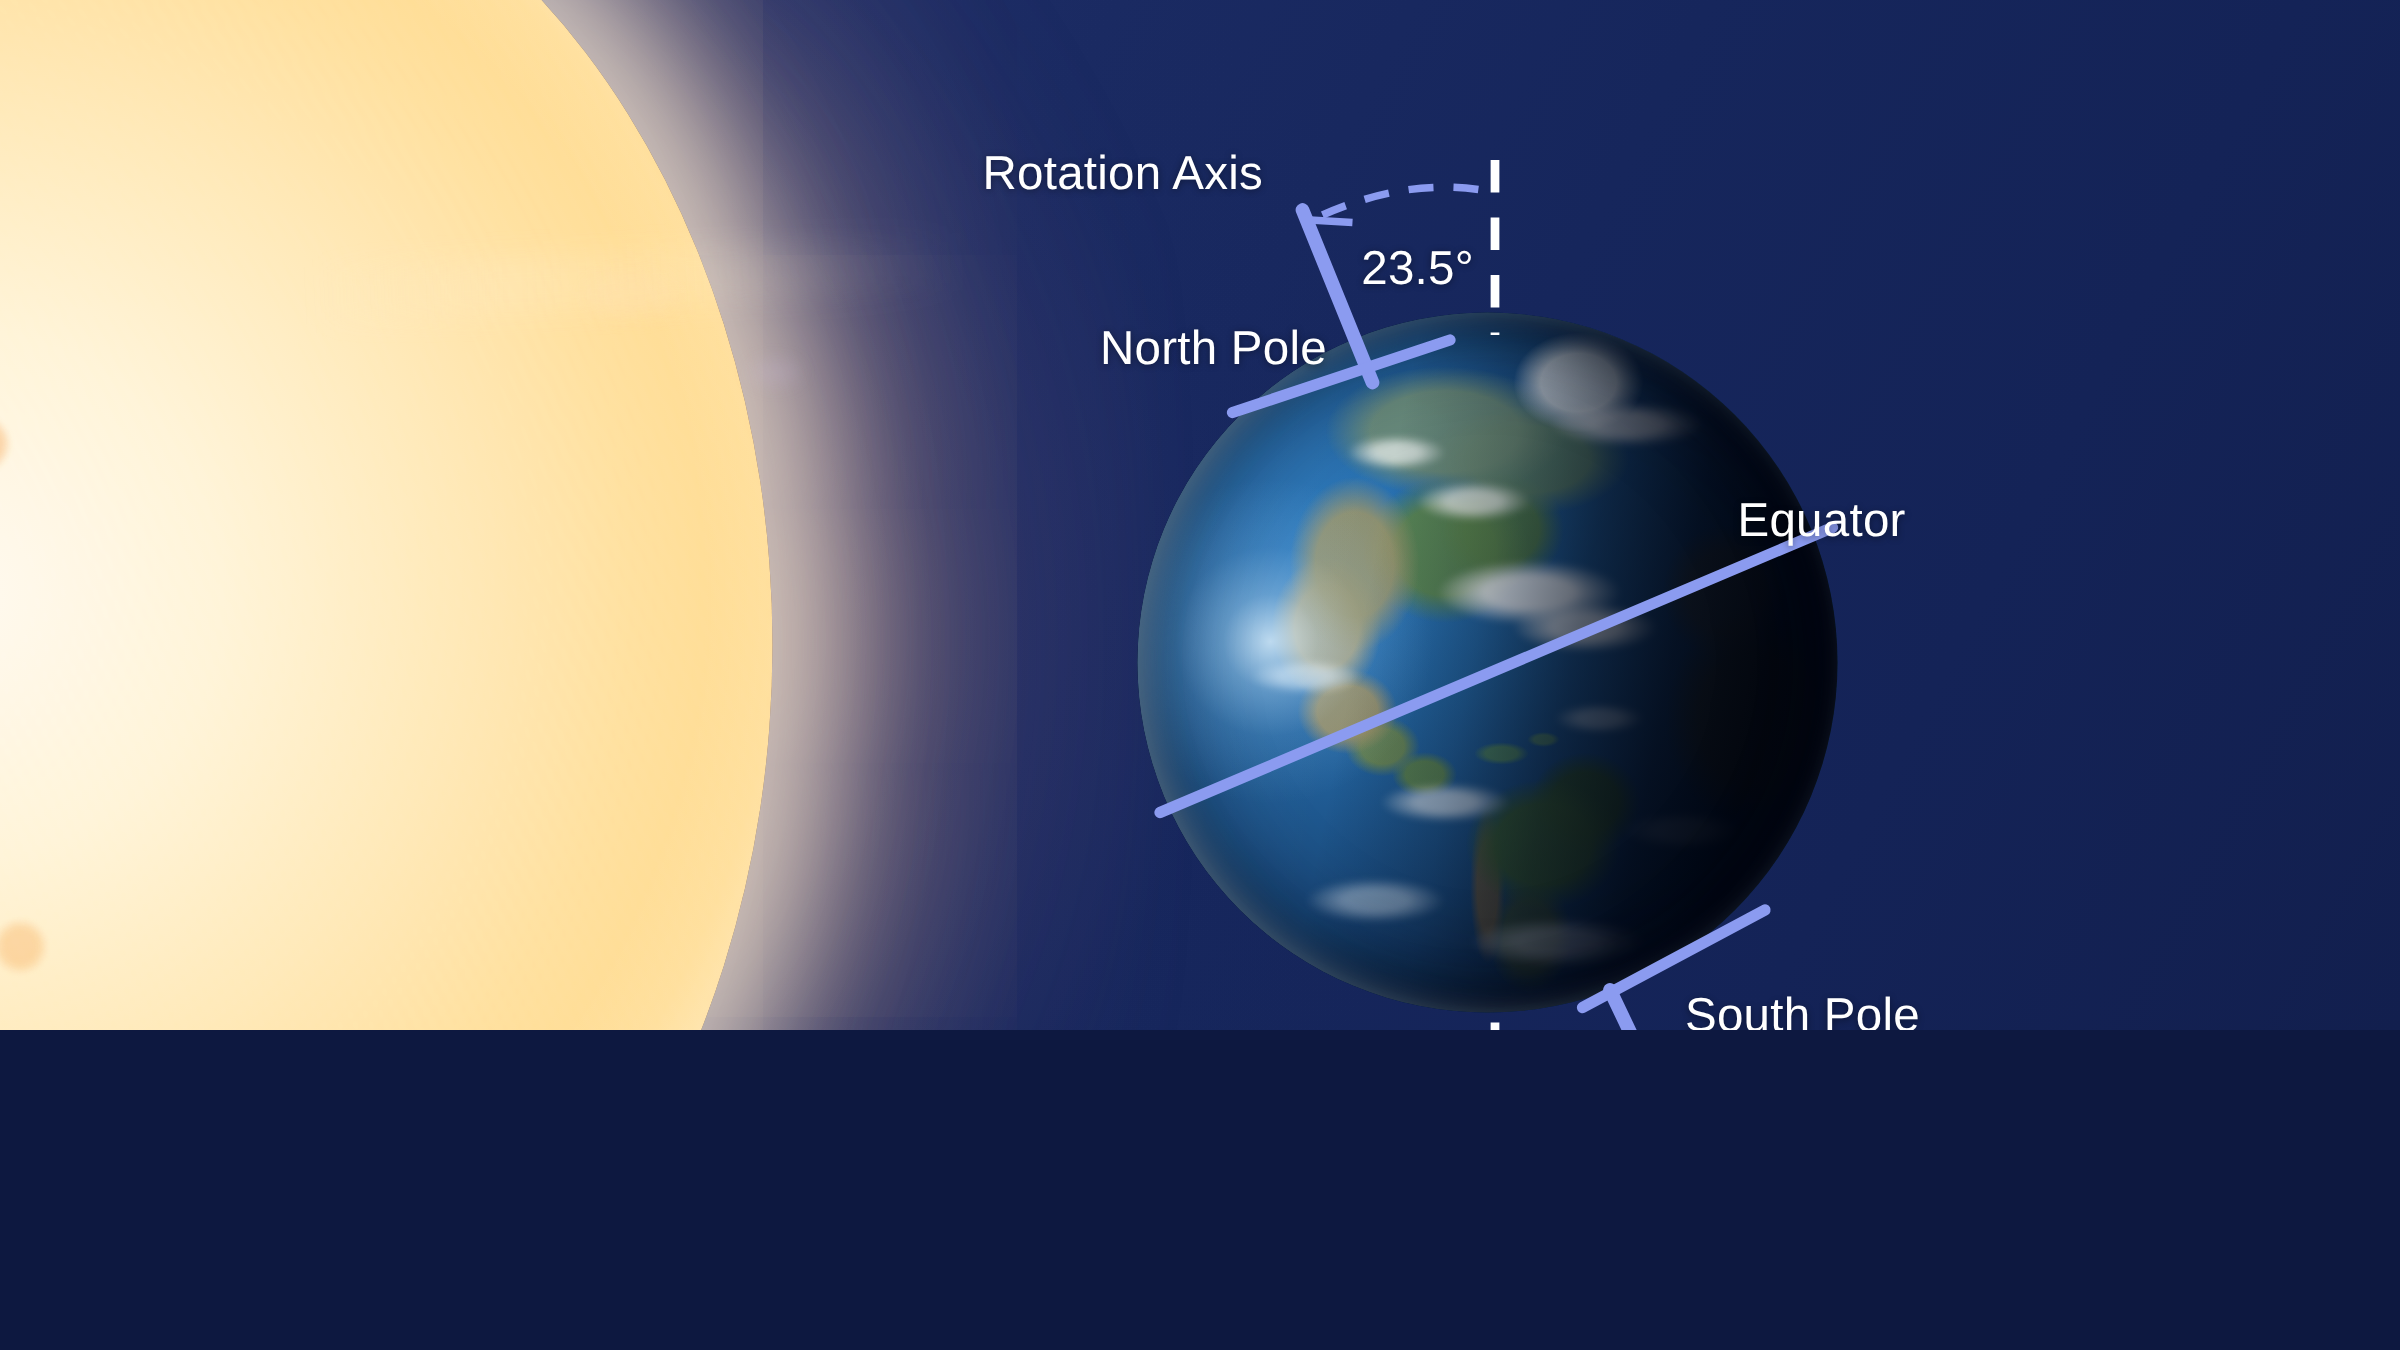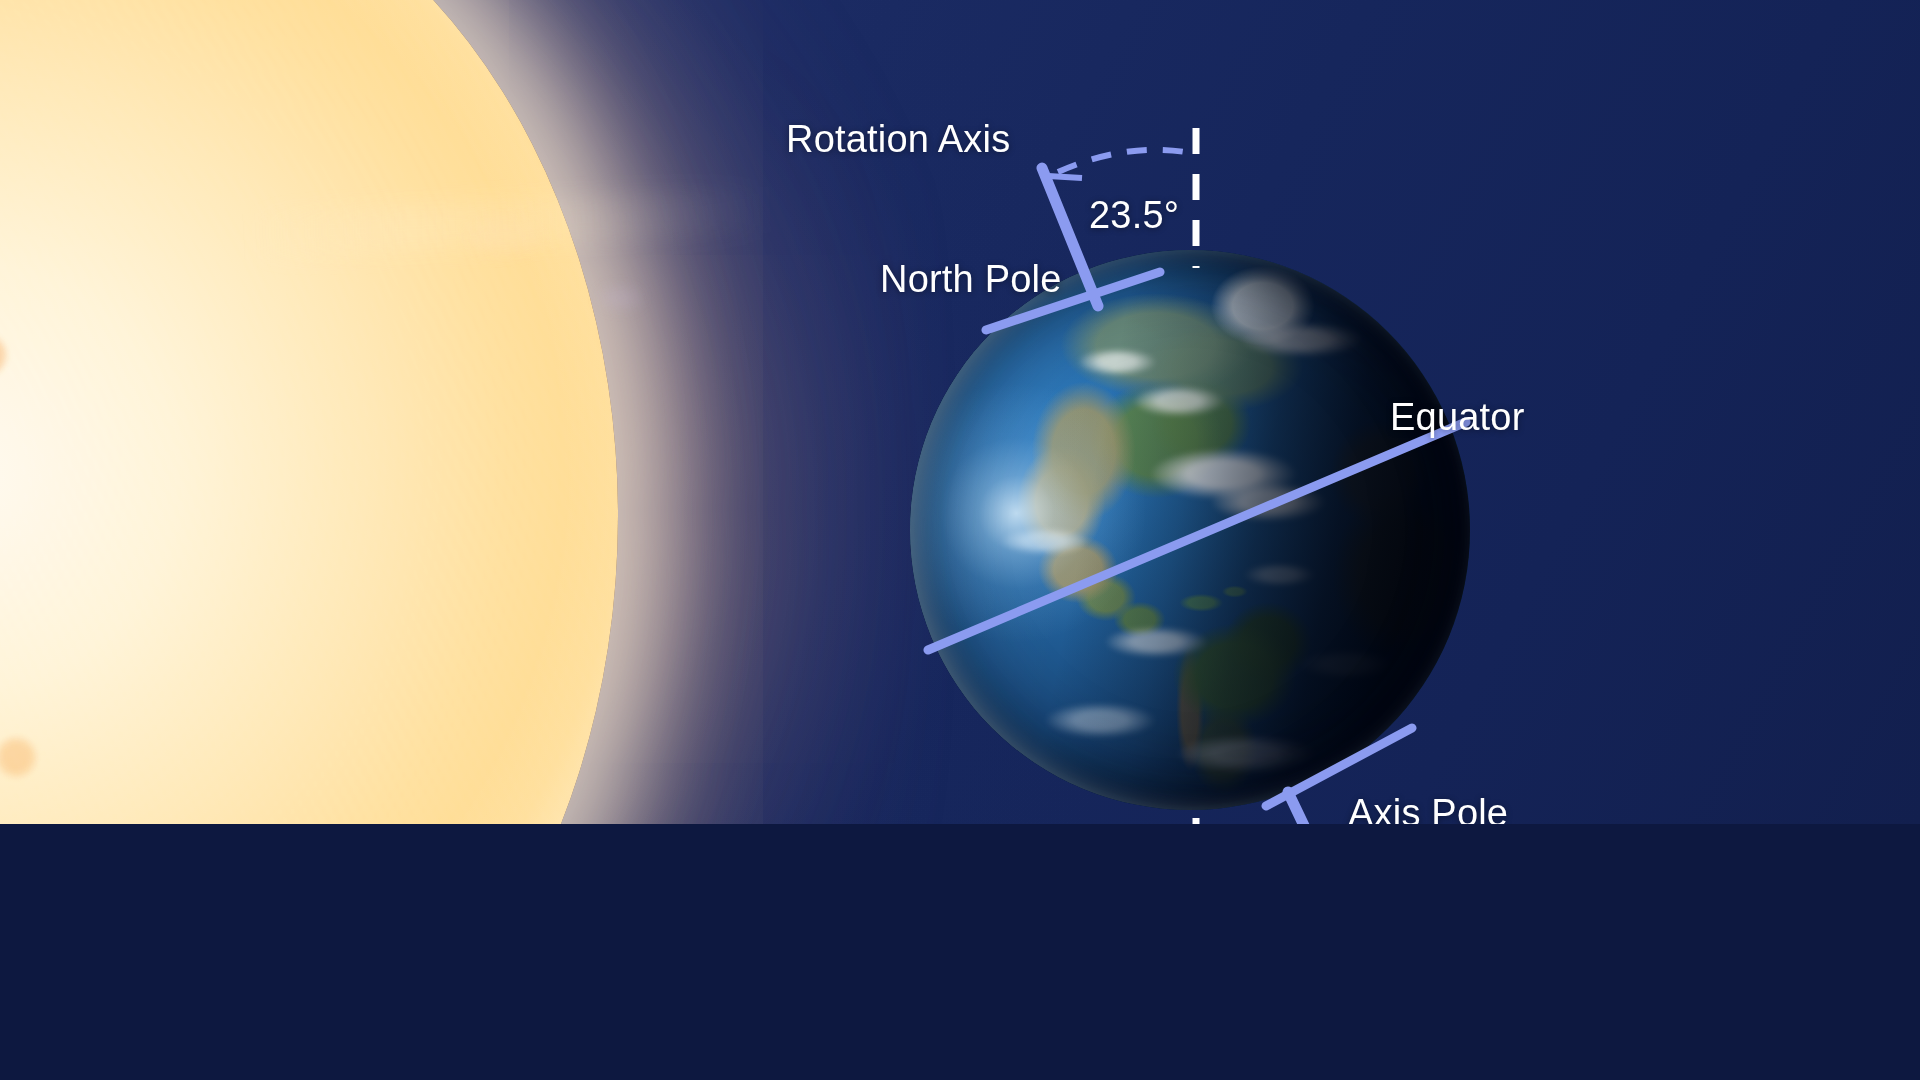--- a/index.html
+++ b/index.html
@@ -410,15 +410,15 @@
   </svg>
 
   <div class="label" id="label-rotation-axis">Rotation Axis</div>
 
   <div class="label" id="label-tilt-angle">23.5°</div>
 
   <div class="label" id="label-north-pole">North Pole</div>
 
   <div class="label" id="label-equator">Equator</div>
 
-  <div class="label" id="label-south-pole">Axis Pole</div>
+  <div class="label" id="label-south-pole">South Pole</div>
 
 </div>
 
 </body></html>

